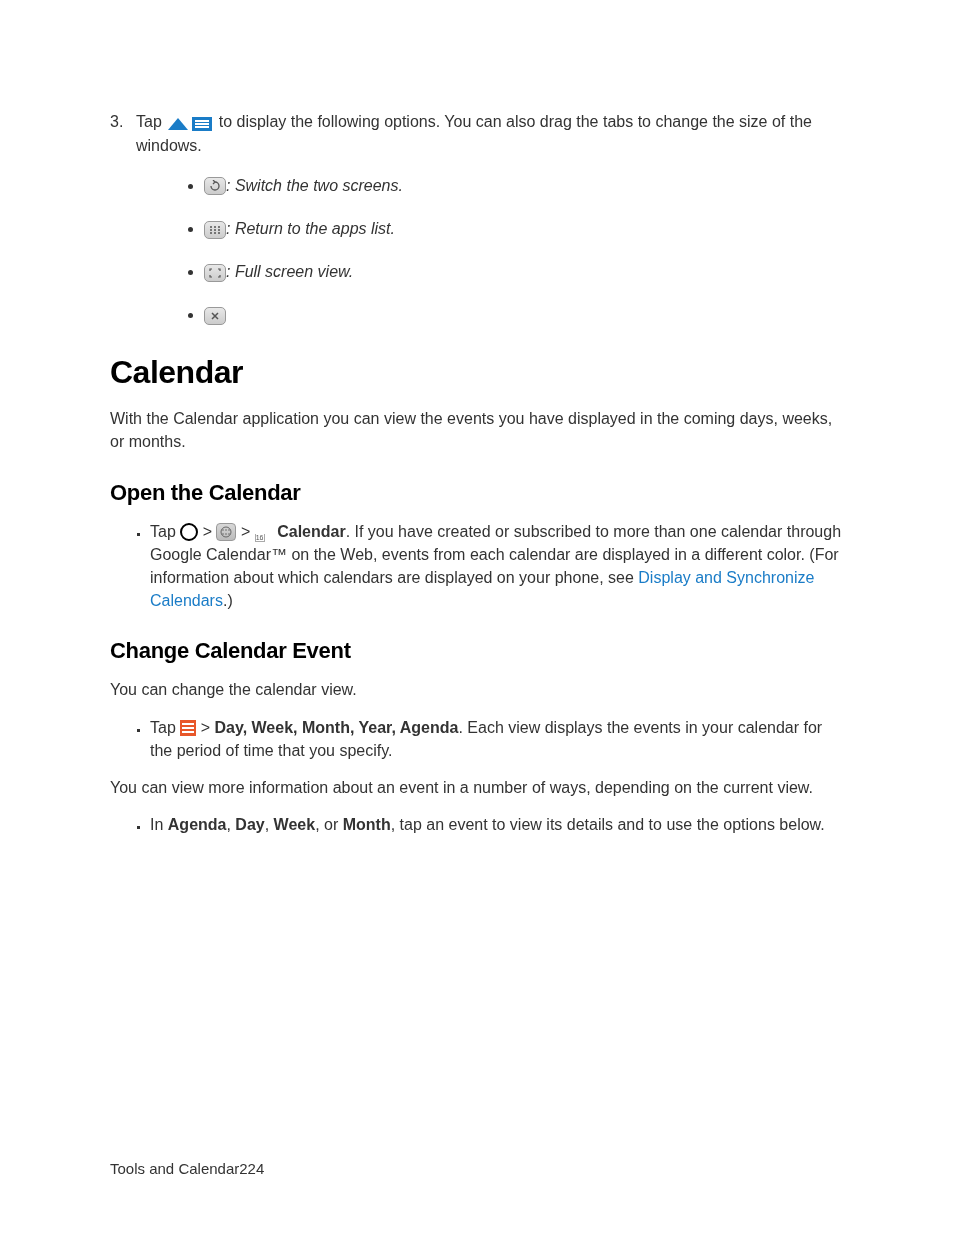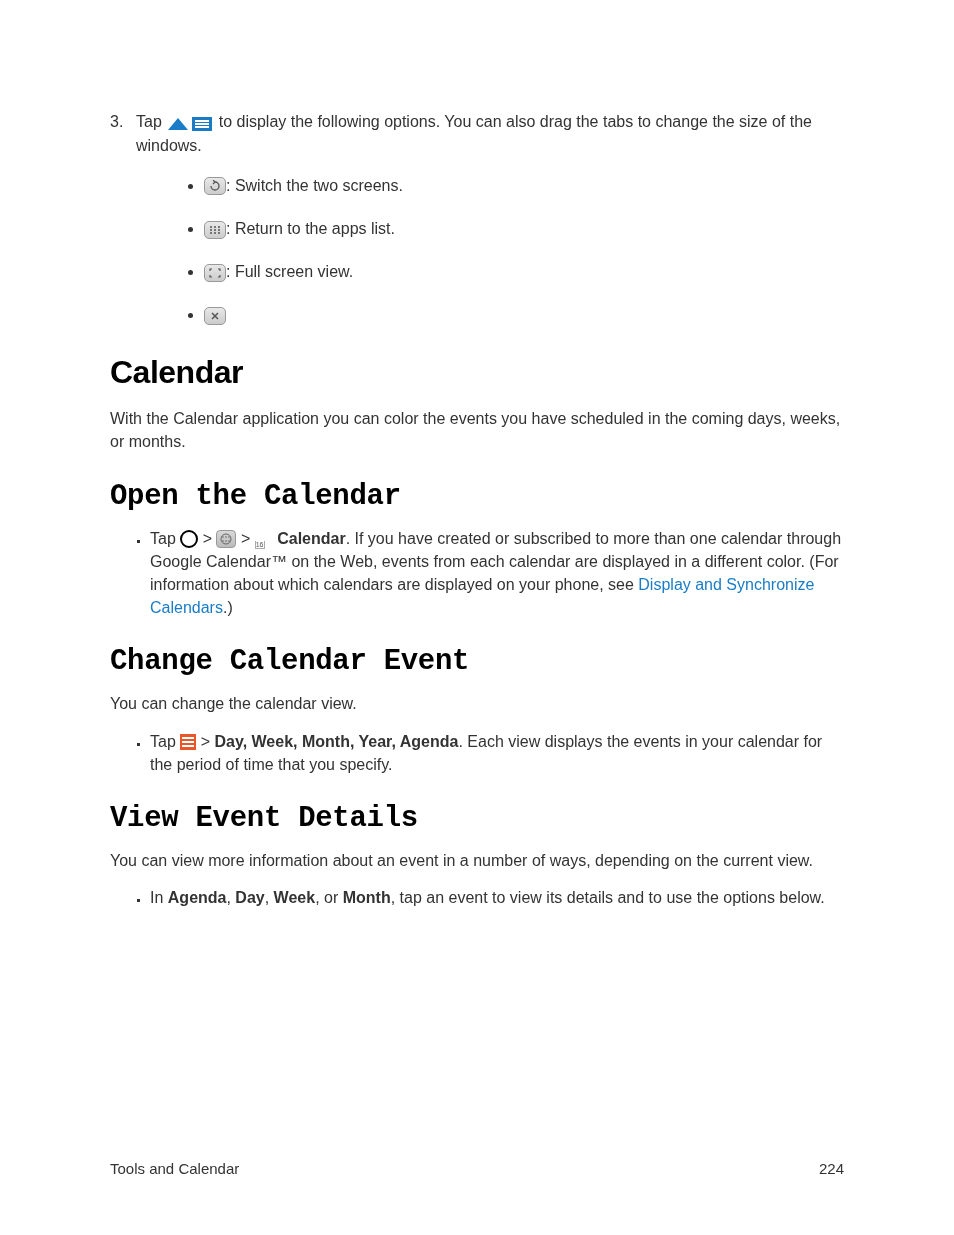--- a/index.html
+++ b/index.html
@@ -22,23 +22,23 @@
     h1 {
       font-family: Arial, Helvetica, sans-serif;
       font-weight: 900;
       font-size: 32px;
       color: #000;
       margin-top: 28px;
       margin-bottom: 16px;
       letter-spacing: -0.5px;
     }
     h2 {
-      font-family: Liberation Mono, monospace;
+      font-family: Liberation Sans, sans-serif;
       font-weight: 900;
-      font-size: 29px;
+      font-size: 22px;
       color: #000;
       margin-top: 26px;
       margin-bottom: 14px;
       letter-spacing: -0.3px;
     }
     p {
       line-height: 1.45;
       margin-bottom: 8px;
       color: #333;
     }
@@ -53,20 +53,21 @@
     }
     ol.numbered > li .num {
       position: absolute;
       left: 0;
       top: 0;
     }
     ul.bulleted {
       list-style: disc;
       padding-left: 68px;
       margin-top: 16px;
+      font-style: italic;
     }
     ul.bulleted > li {
       margin-bottom: 20px;
       line-height: 1.45;
     }
     ul.squared {
       list-style: square;
       padding-left: 40px;
       margin-top: 14px;
     }
@@ -179,21 +180,20 @@
     }
     .link {
       color: #1a7cc7;
     }
     .footer {
       position: absolute;
       bottom: 58px;
       left: 110px;
       right: 110px;
       display: flex;
-      justify-content: space-between;
       color: #333;
       font-size: 15px;
     }
     .bold {
       font-weight: bold;
     }
   </style>
 </head>
 <body>
 
@@ -244,21 +244,21 @@
             <svg width="10" height="10" viewBox="0 0 10 10">
                 <path d="M2 2 L8 8 M8 2 L2 8" stroke="#555" stroke-width="1.5"></path>
               </svg>
           </span>
         </li>
       </ul>
     </li>
   </ol>
 
   <h1>Calendar</h1>
-  <p>With the Calendar application you can color the events you have scheduled in the coming days, weeks, or months.</p>
+  <p>With the Calendar application you can view the events you have displayed in the coming days, weeks, or months.</p>
 
   <h2>Open the Calendar</h2>
   <ul class="squared">
     <li>
       <span>Tap </span><span class="circle-outline"></span><span> &gt; </span><span class="apps-dots">
           <svg width="12" height="12" viewBox="0 0 12 12">
             <circle cx="6" cy="6" r="5" fill="none" stroke="#666" stroke-width="1"></circle>
             <circle cx="3" cy="4" r="0.8" fill="#666"></circle>
             <circle cx="6" cy="4" r="0.8" fill="#666"></circle>
             <circle cx="9" cy="4" r="0.8" fill="#666"></circle>
@@ -276,21 +276,20 @@
   <ul class="squared">
     <li>
       <span>Tap </span><span class="menu-orange">
           <span class="line"></span>
           <span class="line"></span>
           <span class="line"></span>
         </span><span> &gt; </span><span class="bold">Day, Week, Month, Year, Agenda</span><span>. Each view displays the events in your calendar for the period of time that you specify.</span>
     </li>
   </ul>
 
-  <h2>View Event Details</h2>
   <p>You can view more information about an event in a number of ways, depending on the current view.</p>
   <ul class="squared">
     <li>
       <span>In </span><span class="bold">Agenda</span><span>, </span><span class="bold">Day</span><span>, </span><span class="bold">Week</span><span>, or </span><span class="bold">Month</span><span>, tap an event to view its details and to use the options below.</span>
     </li>
   </ul>
 
 </div>
 
 <div class="footer">

